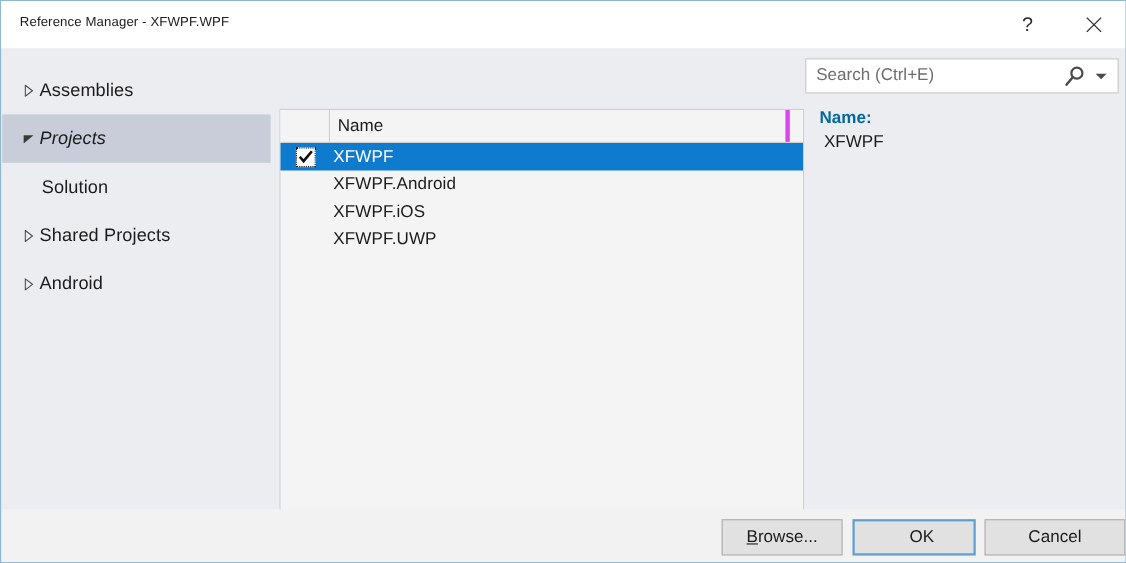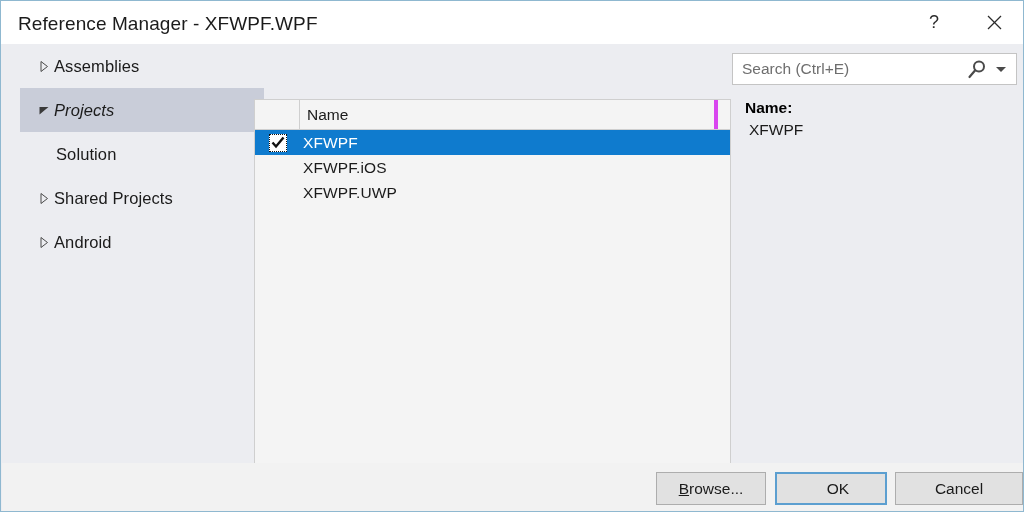--- a/index.html
+++ b/index.html
@@ -28,21 +28,21 @@
     left: 0; top: 0;
     width: 1024px;
     height: 43px;
     background: #ffffff;
     box-sizing: border-box;
   }
   #title-text {
     position: absolute;
     left: 17px;
     top: 12px;
-    font-size: 19px;
+    font-size: 12px;
     color: #1B1B1B;
     white-space: nowrap;
     letter-spacing: 0.1px;
   }
   .caption-btn {
     position: absolute;
     top: 0;
     width: 46px;
     height: 42px;
     display: flex;
@@ -63,24 +63,23 @@
     top: 43px;
     width: 1022px;
     height: 419px;
     background: #ECEDF1;
   }
 
   
   #sidebar {
     position: absolute;
     left: 0;
-    top: 0;
+    top: 16px;
     width: 244px;
     height: 419px;
-    padding-left: 18px;
   }
   .side-item {
     position: relative;
     height: 44px;
     display: flex;
     align-items: center;
     cursor: default;
     box-sizing: border-box;
   }
   .side-item.selected {
@@ -232,21 +231,21 @@
   #detailpanel {
     position: absolute;
     left: 740px;
     top: 55px;
     width: 275px;
     height: 395px;
   }
   #detail-name-label {
     font-size: 15.5px;
     font-weight: bold;
-    color: #000000;
+    color: #0369a1;
     margin: 0 0 4px 3px;
   }
   #detail-name-value {
     font-size: 15.5px;
     color: #1B1B1B;
     margin-left: 7px;
   }
 
   
   #footer {
@@ -370,20 +369,24 @@
         <span class="row-check">
           <span class="vscheck">
             <svg width="14" height="14" viewBox="0 0 14 14">
                 <path d="M1.5 6.5 L5 10.5 L12.5 1.5" fill="none" stroke="#111111" stroke-width="2.4"></path>
               </svg>
           </span>
         </span>
         <span class="row-name">XFWPF</span>
       </div>
 
+      <div class="list-row">
+        <span class="row-check"></span>
+        <span class="row-name">XFWPF.Android</span>
+      </div>
 
       <div class="list-row">
         <span class="row-check"></span>
         <span class="row-name">XFWPF.iOS</span>
       </div>
 
       <div class="list-row">
         <span class="row-check"></span>
         <span class="row-name">XFWPF.UWP</span>
       </div>

